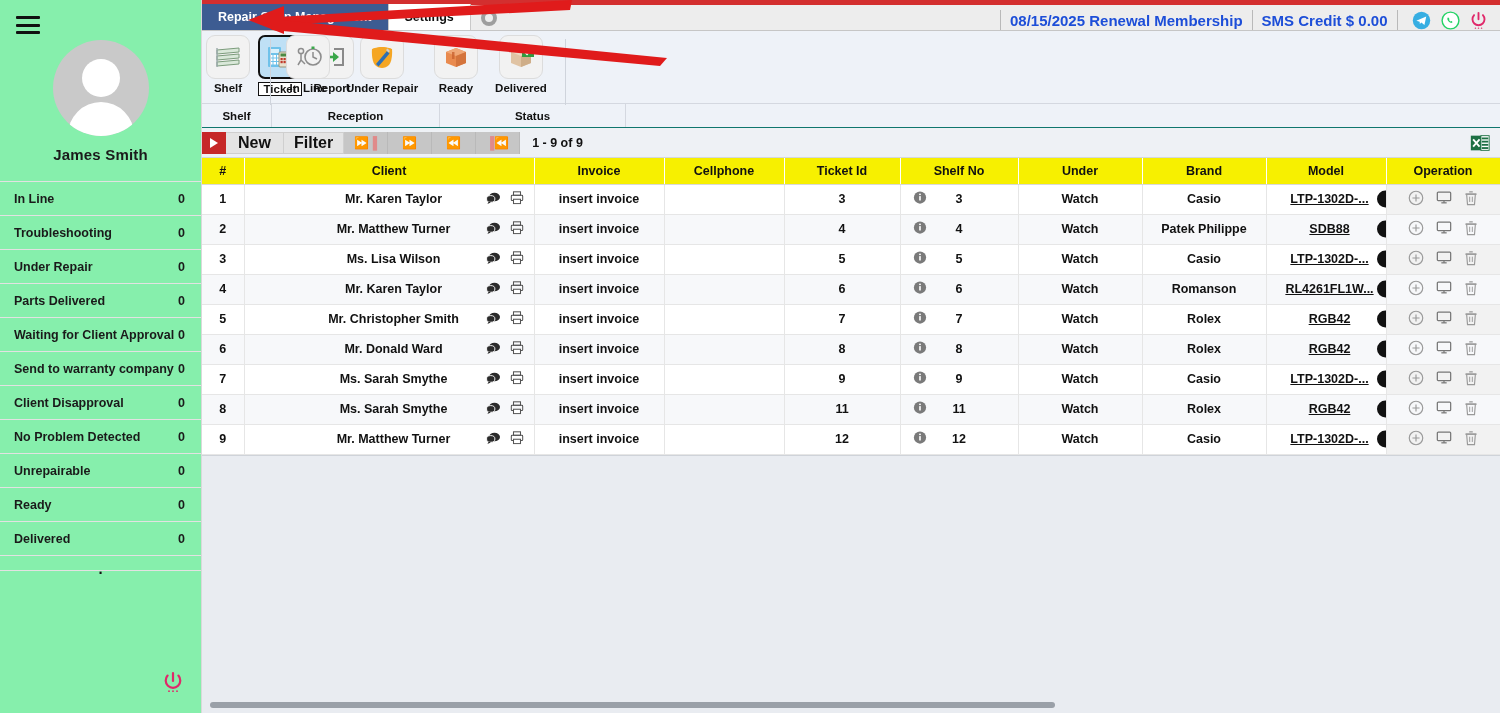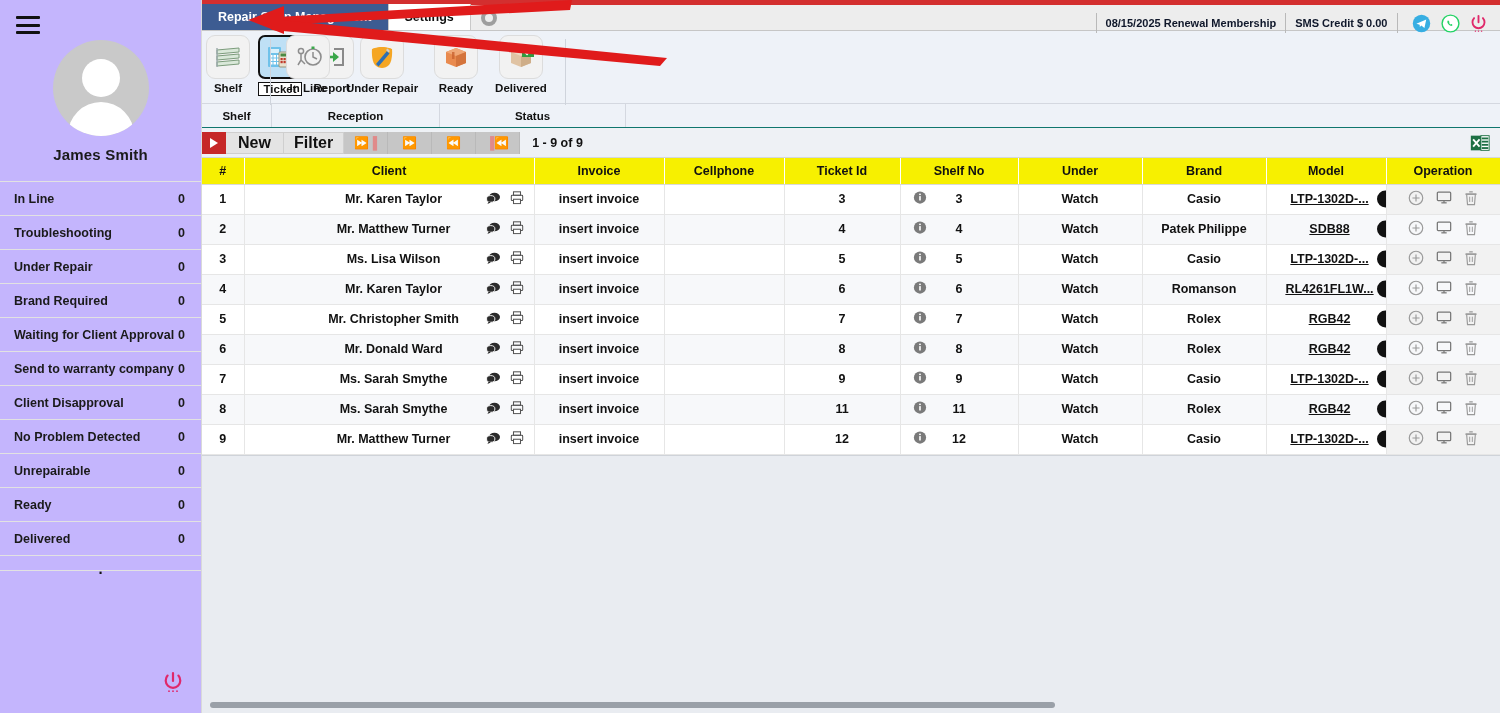--- a/index.html
+++ b/index.html
@@ -8,21 +8,21 @@
     width: 1500px; height: 713px;
     overflow: hidden;
     font-family: "Liberation Sans", sans-serif;
     background: #ffffff;
   }
   #app { position: relative; width: 1500px; height: 713px; display: flex; }
 
   
   #sidebar {
     width: 202px; height: 713px;
-    background: #c4b5fd;
+    background: #86efac;
     border-right: 1px solid #d9d9d9;
     position: relative;
     flex: 0 0 202px;
   }
   .hamburger { position: absolute; left: 16px; top: 16px; width: 24px; height: 18px;
      display: flex; flex-direction: column; justify-content: space-between; cursor: pointer; }
   .hamburger span { display: block; height: 3px; background: #111; border-radius: 1px; }
 
   .avatar-wrap { padding-top: 40px; text-align: center; }
   .avatar { width: 96px; height: 96px; border-radius: 50%; background: #c9c9c9;
@@ -123,21 +123,21 @@
   .operwrap { display: flex; align-items: center; justify-content: center; gap: 12px; }
 
   .gridbottom { height: 1px; background: #cfd3d9; }
   .scrollarea { position: absolute; left: 0; right: 0; bottom: 0; height: 18px;
      background: #e9ecf1; }
   .scrollbar { position: absolute; left: 8px; bottom: 5px; width: 845px; height: 6px;
      background: #9aa0a8; border-radius: 3px; cursor: pointer; }
 
   
   .hdr-right { position: absolute; right: 0; top: 5px; height: 26px; display: flex;
-      align-items: center; font-size: 11px; font-weight: bold; color: #0f172a; }
+      font-size: 15px; font-weight: bold; color: #1d4ed8; }
   .hdr-right .seg { padding: 0 9px; border-left: 1px solid #b9b9b9; display: flex; align-items: center; height: 20px;}
   .hdr-icon { margin: 0 5px; cursor: pointer; display: flex; align-items: center; }
 
   
   .annot { position: absolute; left: 0; top: 0; pointer-events: none; }
 </style>
 </head>
 <body>
 
 <div id="app">
@@ -164,21 +164,21 @@
       </div>
       <div class="status-item">
         <span>Troubleshooting</span>
         <span class="cnt">0</span>
       </div>
       <div class="status-item">
         <span>Under Repair</span>
         <span class="cnt">0</span>
       </div>
       <div class="status-item">
-        <span>Brand Required</span>
+        <span>Parts Delivered</span>
         <span class="cnt">0</span>
       </div>
       <div class="status-item">
         <span>Waiting for Client Approval</span>
         <span class="cnt">0</span>
       </div>
       <div class="status-item">
         <span>Send to warranty company</span>
         <span class="cnt">0</span>
       </div>

